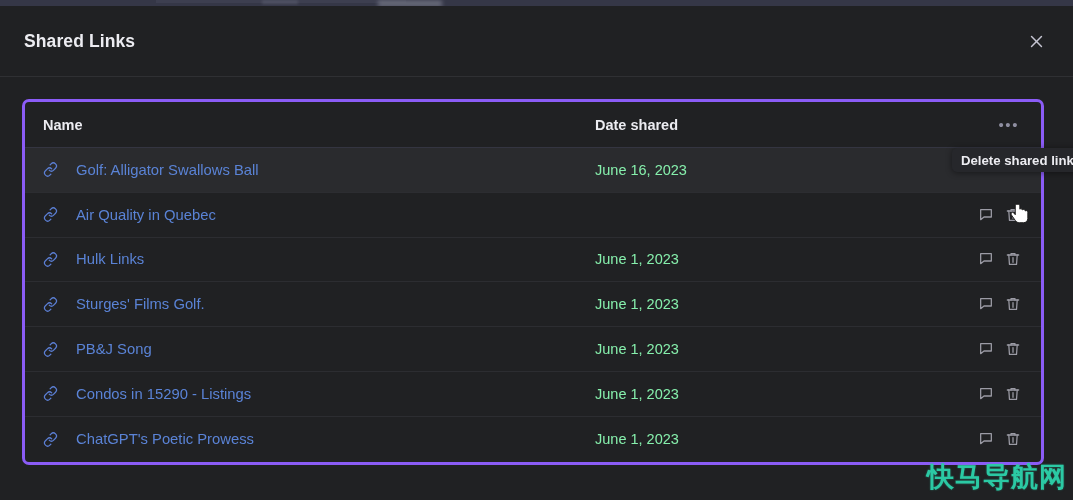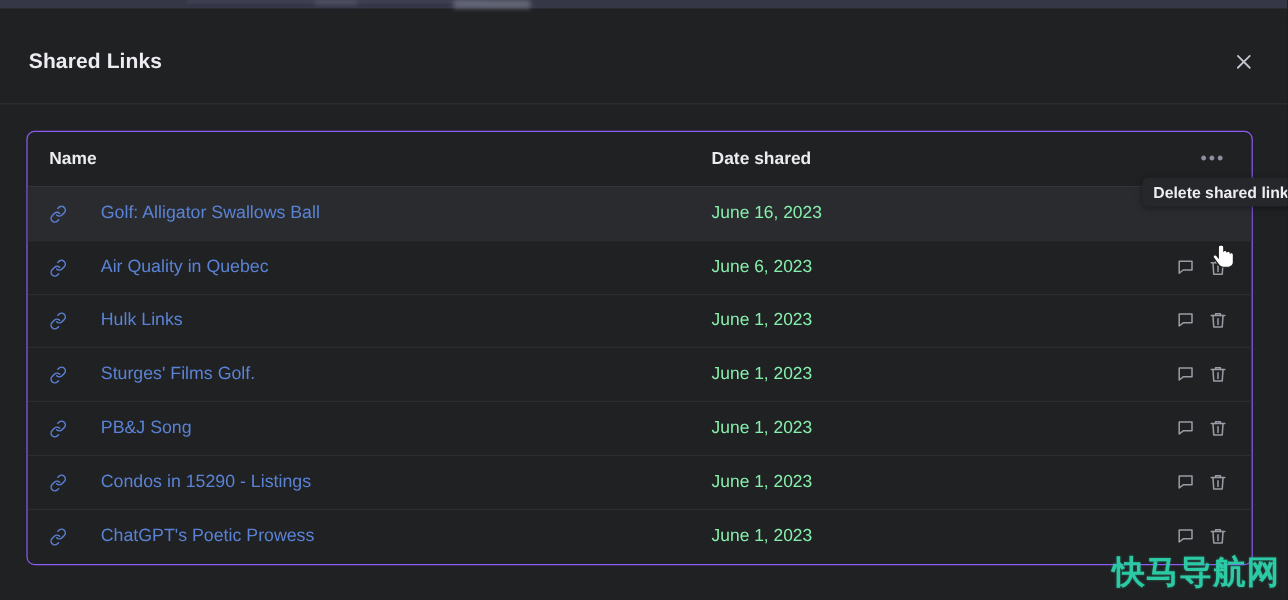--- a/index.html
+++ b/index.html
@@ -34,21 +34,21 @@
     position:absolute; left:378px; top:0; width:64px; height:7px;
     background:#6e7080; filter:blur(2.2px); opacity:.85;
   }
   .top-sliver .blur-c {
     position:absolute; left:262px; top:0; width:36px; height:4px;
     background:#585a6c; filter:blur(1.6px); opacity:.7;
   }
 
   
   .modal {
-    position:absolute; top:16px; left:0;
+    position:absolute; top:6px; left:0;
     width:1073px; height:478px;
     background:#202123;
     z-index:2;
   }
 
   .modal-header {
     position:relative;
     height:71px;
     border-bottom:1px solid #2f3033;
     display:flex; align-items:center;
@@ -66,21 +66,21 @@
     display:flex; align-items:center; justify-content:center;
     cursor:pointer; color:#c5c5d2;
   }
   .close-btn svg { display:block; }
 
   
   .table-card {
     position:absolute;
     left:22px; top:93px;
     width:1022px;
-    border:1px solid #8b5cf6;
+    border:3px solid #8b5cf6;
     border-radius:7px;
     overflow:hidden;
     background:#202123;
   }
 
   .trow {
     display:flex; align-items:center;
     height:44.8px;
     position:relative;
     border-bottom:1px solid #2c2d31;
@@ -89,21 +89,21 @@
 
   .trow.header {
     height:46px;
     border-bottom:1px solid #343541;
   }
   .trow.hovered { background:#2a2b2e; }
 
   .col-name {
     width:570px;
     padding-left:18px;
-    display:flex; align-items:flex-end; gap:28px;
+    display:flex; align-items:center; gap:18px;
     overflow:hidden;
   }
   .col-date {
     width:350px;
     font-size:14.5px;
     color:#86efac;
     white-space:nowrap;
   }
   .col-actions {
     flex:1;
@@ -229,21 +229,20 @@
       </div>
 
       <div class="trow">
         <div class="col-name">
           <svg class="link-icon" viewBox="0 0 24 24" fill="none" stroke="currentColor" stroke-width="2" stroke-linecap="round" stroke-linejoin="round">
             <path d="M10 13a5 5 0 0 0 7.07 0l3-3a5 5 0 0 0-7.07-7.07l-1.5 1.5"></path>
             <path d="M14 11a5 5 0 0 0-7.07 0l-3 3a5 5 0 0 0 7.07 7.07l1.5-1.5"></path>
           </svg>
           <span class="link-text">Air Quality in Quebec</span>
         </div>
-        <div class="col-date">June 6, 2023</div>
         <div class="col-actions">
           <svg class="act-icon" viewBox="0 0 24 24" fill="none" stroke="currentColor" stroke-width="1.9" stroke-linejoin="round">
             <path d="M4 4h16v11H9l-5 4z"></path>
           </svg>
           <svg class="act-icon" viewBox="0 0 24 24" fill="none" stroke="currentColor" stroke-width="1.9" stroke-linecap="round" stroke-linejoin="round">
             <path d="M3.5 6h17"></path>
             <path d="M9 6V3.8h6V6"></path>
             <path d="M5.7 6l1 14.2h10.6L18.3 6"></path>
             <path d="M12 10v7"></path>
           </svg>

